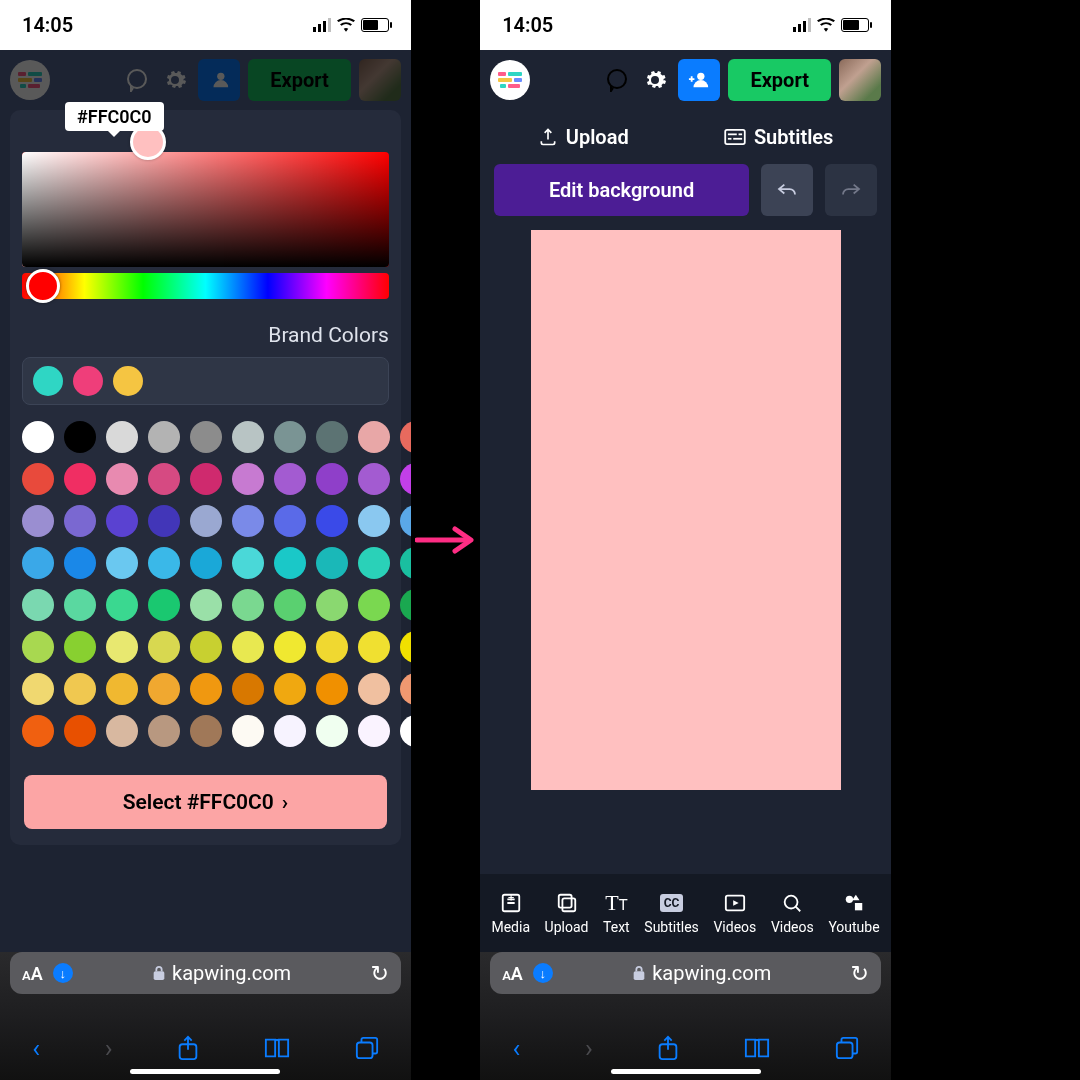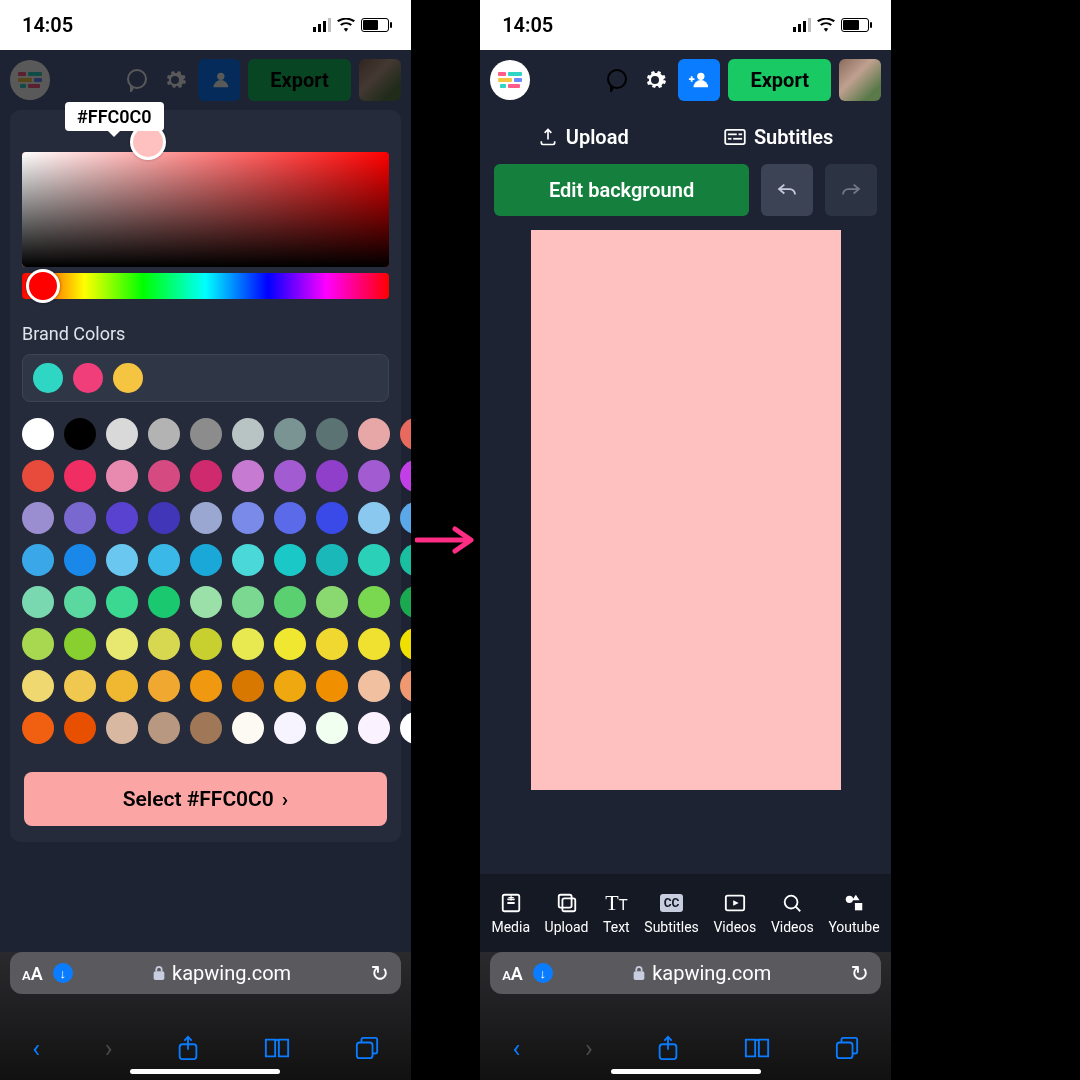--- a/index.html
+++ b/index.html
@@ -12,21 +12,21 @@
   .status-time { font-size: 20px; font-weight: 600; color: #000; }
   .status-icons { display: flex; gap: 6px; align-items: center; }
   .bars { display: inline-flex; gap: 2px; align-items: flex-end; height: 14px; }
   .bars span { width: 3px; background: #000; display: inline-block; }
   .bars span:nth-child(1){height:5px;} .bars span:nth-child(2){height:8px;} .bars span:nth-child(3){height:11px;} .bars span:nth-child(4){height:14px; background:#c0c0c0;}
   .wifi { width:18px; height:14px; }
   .battery { width: 28px; height: 14px; border: 1.5px solid #000; border-radius: 3px; position: relative; }
   .battery::after { content:""; position:absolute; right:-4px; top:3px; width:2px; height:6px; background:#000; border-radius:1px;}
   .battery .fill { position:absolute; left:1px; top:1px; bottom:1px; width:60%; background:#000; border-radius:1px;}
 
-  .app { flex: 1; background: #1d2332; position: relative; overflow: hidden; }
+  .app { flex: 1; background: #1d2332; position: relative; overflow: hidden; text-align: right; }
   .top-bar { height: 60px; display: flex; align-items: center; padding: 0 10px; gap: 8px; }
   .logo { width: 40px; height: 40px; border-radius: 50%; background: #fff; display:flex; align-items:center; justify-content:center; flex-direction:column; gap:2px; padding:8px;}
   .logo .row { display:flex; gap:2px; }
   .logo .seg { height:4px; border-radius:1px; }
   .top-spacer { flex: 1; }
   .top-icon { width: 30px; height: 30px; display: flex; align-items: center; justify-content: center; color: #fff; cursor: pointer; font-size:22px;}
   .add-user-btn { width: 42px; height: 42px; background: #0a7cff; border-radius: 6px; display: flex; align-items: center; justify-content: center; color:#fff; font-size:20px;}
   .export-btn { height: 42px; padding: 0 22px; background: #18c964; border-radius: 6px; font-weight: 700; font-size: 20px; color: #000; display: flex; align-items: center; }
   .avatar { width: 42px; height: 42px; border-radius: 6px; background: linear-gradient(135deg,#8a6a5a,#c0a090 40%,#5a7a4a 80%); }
   .dimmed .top-bar { filter: brightness(.35); }
@@ -34,37 +34,37 @@
   .picker-panel { position: absolute; top: 60px; left: 10px; right: 10px; background: #252b3b; border-radius: 10px; padding: 12px 12px 16px; }
   .swatch-tip { position:absolute; top:-8px; left:55px; background:#fff; color:#000; font-size:18px; font-weight:600; padding:4px 12px; border-radius:4px; z-index:3;}
   .swatch-tip::after { content:""; position:absolute; left:50%; bottom:-6px; margin-left:-6px; border:6px solid transparent; border-top-color:#fff; border-bottom:none;}
   .swatch-dot { position:absolute; top:14px; left:120px; width:36px; height:36px; border-radius:50%; border:3px solid #fff; z-index:2; box-shadow:0 0 3px rgba(0,0,0,.3);}
   .sv-box { height: 115px; margin-top: 30px; border-radius: 4px; position: relative; overflow:hidden;}
   .sv-base { position:absolute; inset:0; }
   .sv-white { position:absolute; inset:0; background: linear-gradient(90deg, #fff, rgba(255,255,255,0)); }
   .sv-black { position:absolute; inset:0; background: linear-gradient(180deg, rgba(0,0,0,0), #000); }
   .hue-bar { height: 26px; margin-top: 6px; border-radius: 4px; position:relative; background: linear-gradient(90deg,#f00 0%,#ff0 17%,#0f0 33%,#0ff 50%,#00f 67%,#f0f 83%,#f00 100%);}
   .hue-handle { position:absolute; left:4px; top:-4px; width:34px; height:34px; border-radius:50%; border:3px solid #fff; background:#f00; box-shadow:0 0 3px rgba(0,0,0,.5);}
-  .section-title { color:#dfe3ec; font-size:18px; margin:24px 0 10px; }
+  .section-title { color:#dfe3ec; font-size:21px; margin:24px 0 10px; }
   .brand-row { display:flex; gap:10px; align-items:center; background:#2f3646; border:1px solid #3c4456; border-radius:8px; padding:8px 10px;}
   .brand-row .swatch { width:30px; height:30px; border-radius:50%; }
   .grid { display:grid; grid-template-columns: repeat(11, 1fr); gap:10px; margin-top:16px;}
   .grid .swatch { width:32px; height:32px; border-radius:50%; cursor:pointer;}
   .swatch.trans { background: repeating-conic-gradient(#ccc 0 25%, #fff 0 50%) 0 0/12px 12px; position:relative; overflow:hidden;}
   .swatch.trans::after{ content:""; position:absolute; left:-6px; right:-6px; top:50%; height:3px; background:#f00; transform:rotate(-45deg);}
   .swatch.white { border:1px solid rgba(255,255,255,.08);}
   .select-btn { margin:28px 2px 0; height:54px; border-radius:8px; display:flex; align-items:center; justify-content:center; gap:8px; font-size:21px; font-weight:600; color:#000;}
   .behind-tabs { position:absolute; bottom:0; left:0; right:0; height:40px; display:flex; gap:22px; padding:0 18px; align-items:center; filter:brightness(.25);}
   .behind-tabs span { color:#c8cde0; font-size:18px; font-weight:600;}
   .behind-tabs span.active { background:#3c3870; padding:4px 10px; border-radius:4px; color:#fff;}
 
   .sub-bar { height:54px; display:flex; align-items:center; justify-content:space-around; padding:0 10px;}
   .sub-item { display:flex; align-items:center; gap:8px; color:#fff; font-size:20px; font-weight:600; cursor:pointer;}
   .action-row { display:flex; gap:12px; padding:0 14px 14px; }
-  .edit-bg-btn { flex:1; height:52px; background:#15803d; border-radius:6px; display:flex; align-items:center; justify-content:center; color:#fff; font-size:20px; font-weight:600;}
+  .edit-bg-btn { flex:1; height:52px; background:#4c1d95; border-radius:6px; display:flex; align-items:center; justify-content:center; color:#fff; font-size:20px; font-weight:600;}
   .icon-btn { width:52px; height:52px; background:#3c4355; border-radius:6px; display:flex; align-items:center; justify-content:center; color:#c8cde0; font-size:22px;}
   .canvas-area { position:absolute; top:180px; bottom:130px; left:0; right:0; display:flex; align-items:flex-start; justify-content:center; padding-top:0;}
   .canvas { width:310px; height:560px; }
   .tool-bar { position:absolute; bottom:0; left:0; right:0; height:78px; background:#141924; display:flex; justify-content:space-around; align-items:center; padding:0 4px;}
   .tool { display:flex; flex-direction:column; align-items:center; gap:4px; color:#fff; font-size:14px; cursor:pointer;}
   .tool .ticon { height:24px; font-size:20px; display:flex; align-items:center; justify-content:center;}
   .cc-badge { background:#c8cde0; color:#141924; font-size:12px; font-weight:700; padding:2px 4px; border-radius:3px;}
 
   .safari-url { height:64px; background:linear-gradient(#2a2a2c,#1e1e20); display:flex; align-items:flex-start; padding:0 10px;}
   .url-pill { flex:1; height:42px; background:#5a5a5e; border-radius:12px; display:flex; align-items:center; padding:0 12px; gap:10px; color:#fff;}

